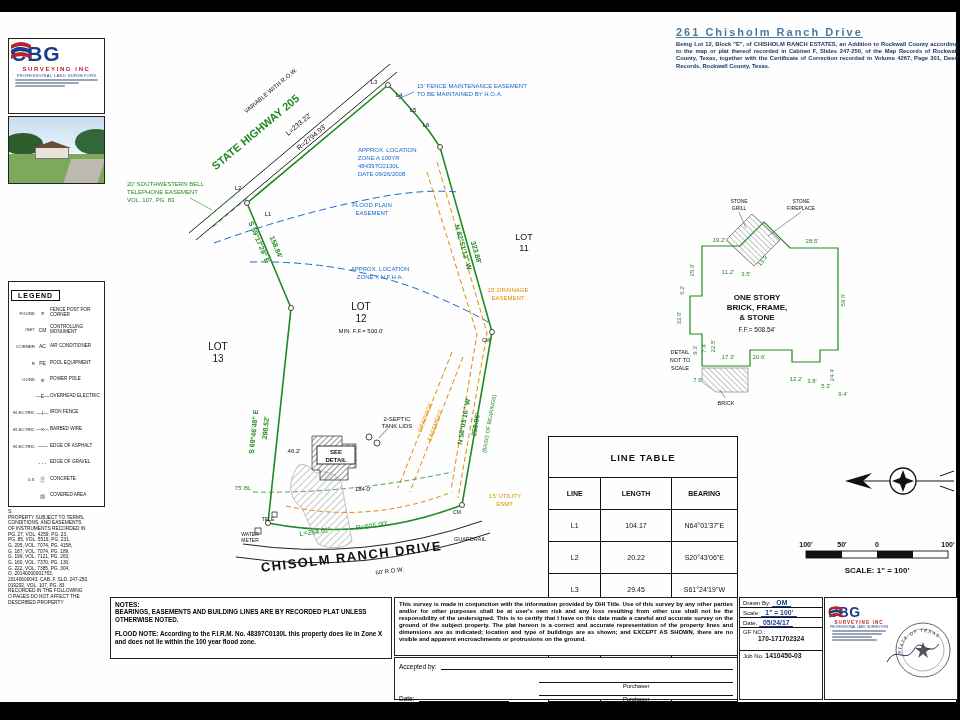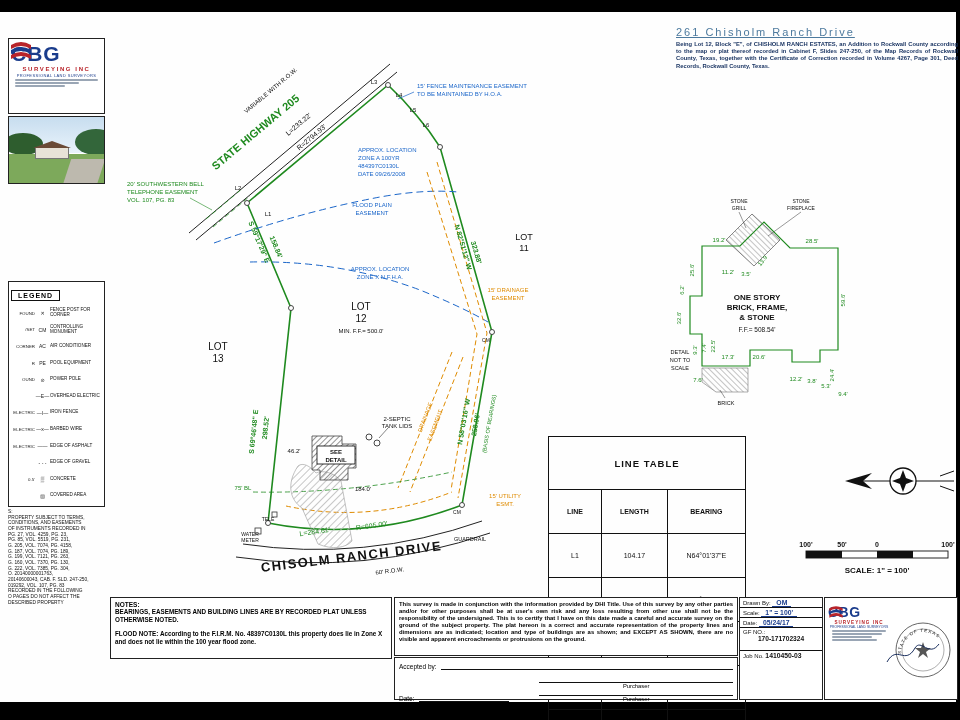--- a/index.html
+++ b/index.html
@@ -14,24 +14,24 @@
   .b{font-weight:bold}.m{text-anchor:middle}.s5{font-size:5px}.s55{font-size:5.5px}.s6{font-size:6px}
   .s65{font-size:6.5px}.s7{font-size:7px}.s8{font-size:8px}.s9{font-size:9px}
   .s10{font-size:10px}.s11{font-size:11px}.s13{font-size:13px}
   .gl{stroke:#1f8a1f;stroke-width:1.6;fill:none}
   .gl2{stroke:#1f8a1f;stroke-width:1.2;fill:none}
   .kl{stroke:#222;stroke-width:1;fill:none}
   .bd{stroke:#1b66c9;stroke-width:1;fill:none;stroke-dasharray:7 4}
   .od{stroke:#df8b00;stroke-width:1;fill:none;stroke-dasharray:5 3}
   .gd{stroke:#1f8a1f;stroke-width:.8;fill:none;stroke-dasharray:5 3}
   .corner{fill:#fff;stroke:#333;stroke-width:.9}
-  .hdr-title{font-size:11px;font-weight:normal;color:#4d7a9e;letter-spacing:2px;text-decoration:underline;}
+  .hdr-title{font-size:11px;font-weight:bold;color:#4d7a9e;letter-spacing:2px;text-decoration:underline;}
   .hdr-legal{font-size:5.8px;font-weight:bold;color:#15305f;line-height:1.25;text-align:justify;}
   .lt{border-collapse:collapse;width:100%;height:100%;}
-  .lt th,.lt td{border:1px solid #111;text-align:center;padding:18px;font-size:7px;color:#111;}
+  .lt th,.lt td{border:1px solid #111;text-align:center;padding:12px;font-size:7px;color:#111;}
   .lt .title{font-size:9.5px;font-weight:bold;letter-spacing:1px;height:16px;}
   .lt .hd{font-weight:bold;font-size:7px;}
   .lgrow{display:flex;align-items:center;height:16.6px;}
   .lgrow .frag{width:24px;text-align:right;font-size:4.4px;overflow:hidden;white-space:nowrap;color:#222;}
   .lgrow .sym{width:15px;text-align:center;font-size:5px;color:#222;}
   .lgrow .lab{flex:1;font-size:4.6px;color:#111;line-height:1.05;}
   .notes-pre{white-space:pre-line;font-size:4.8px;line-height:1.18;color:#111;}
   .irow{border-bottom:1px solid #111;padding:1px 3px;font-size:6px;color:#111;}
   .ival{color:#1a3c8c;font-weight:bold;font-size:6.8px;border-bottom:1px solid #1a3c8c;padding:0 4px;}
   .fineline{height:2px;background:#9aa6b5;margin:1px 4px;border-radius:1px;}

